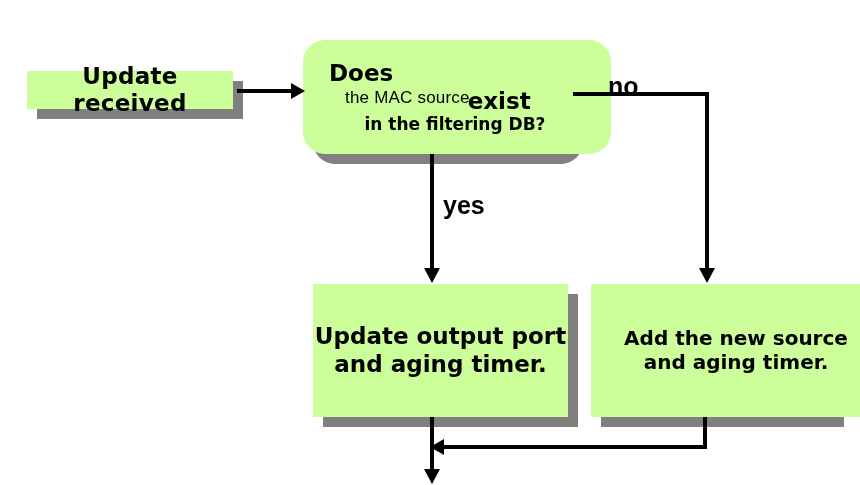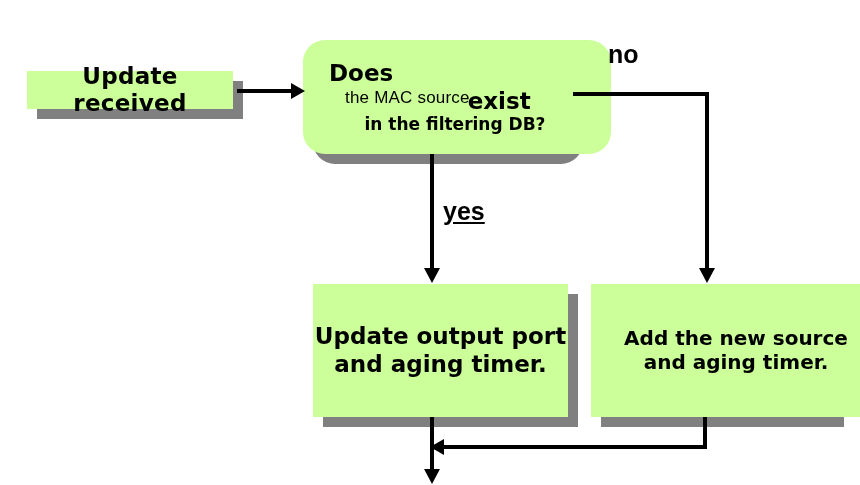--- a/index.html
+++ b/index.html
@@ -182,22 +182,22 @@
   
   .edge-label {
     position: absolute;
     font-family: "Liberation Sans", sans-serif;
     font-weight: bold;
     font-size: 25px;
     color: #000000;
     z-index: 6;
     white-space: nowrap;
   }
-  #label-no  { left: 608px; top: 40px; }
-  #label-yes { left: 443px; top: 197px; text-decoration: underline; }
+  #label-no  { left: 608px; top: 72px; }
+  #label-yes { left: 443px; top: 191px; }
 </style>
 </head>
 <body>
 
 <div id="canvas">
 
   <div class="shadow" id="shadow-start"></div>
   <div class="node" id="box-start">
     <span class="txt-line">Update received</span>
   </div>

